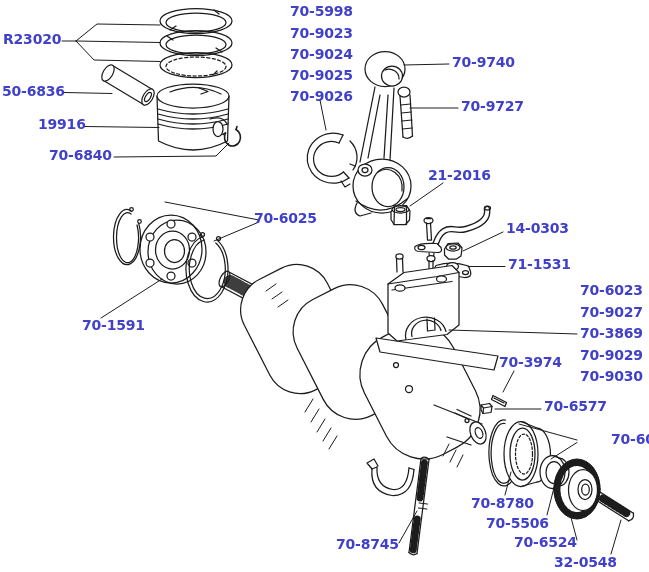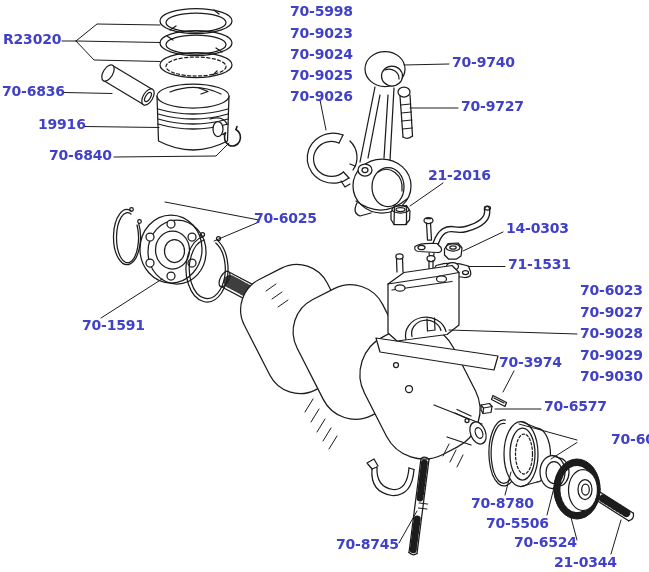--- a/index.html
+++ b/index.html
@@ -268,42 +268,42 @@
     <path d="M505,495 L511,472"></path>
     <path d="M547,515 L556,480"></path>
     <path d="M577,540 L569,510"></path>
     <path d="M611,554 L621,520"></path>
     <path d="M399,543 L417,511"></path>
   </g>
 </g>
 </svg>
 
   <div class="lbl" style="left:3px;top:32px">R23020</div>
-  <div class="lbl" style="left:2px;top:84px">70-6836</div>
+  <div class="lbl" style="left:2px;top:84px">50-6836</div>
   <div class="lbl" style="left:38px;top:117px">19916</div>
   <div class="lbl" style="left:49px;top:148px">70-6840</div>
   <div class="lbl" style="left:290px;top:4px">70-5998</div>
   <div class="lbl" style="left:290px;top:26px">70-9023</div>
   <div class="lbl" style="left:290px;top:47px">70-9024</div>
   <div class="lbl" style="left:290px;top:68px">70-9025</div>
   <div class="lbl" style="left:290px;top:89px">70-9026</div>
   <div class="lbl" style="left:452px;top:55px">70-9740</div>
   <div class="lbl" style="left:461px;top:99px">70-9727</div>
   <div class="lbl" style="left:428px;top:168px">21-2016</div>
   <div class="lbl" style="left:254px;top:211px">70-6025</div>
   <div class="lbl" style="left:506px;top:221px">14-0303</div>
   <div class="lbl" style="left:508px;top:257px">71-1531</div>
   <div class="lbl" style="left:82px;top:318px">70-1591</div>
   <div class="lbl" style="left:580px;top:283px">70-6023</div>
   <div class="lbl" style="left:580px;top:305px">70-9027</div>
-  <div class="lbl" style="left:580px;top:326px">70-9028</div>
+  <div class="lbl" style="left:580px;top:326px">70-3869</div>
   <div class="lbl" style="left:580px;top:348px">70-9029</div>
   <div class="lbl" style="left:580px;top:369px">70-9030</div>
   <div class="lbl" style="left:499px;top:355px">70-3974</div>
   <div class="lbl" style="left:544px;top:399px">70-6577</div>
   <div class="lbl" style="left:611px;top:432px">70-6026</div>
   <div class="lbl" style="left:471px;top:496px">70-8780</div>
   <div class="lbl" style="left:486px;top:516px">70-5506</div>
   <div class="lbl" style="left:514px;top:535px">70-6524</div>
-  <div class="lbl" style="left:554px;top:555px">21-0344</div>
+  <div class="lbl" style="left:554px;top:555px">32-0548</div>
   <div class="lbl" style="left:336px;top:537px">70-8745</div>
 
 </div>
 
 </body></html>

